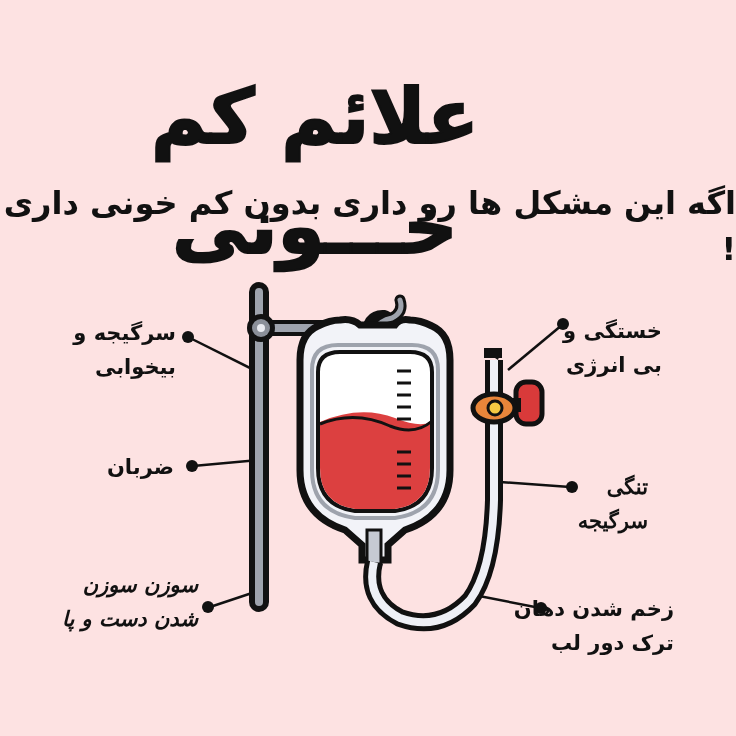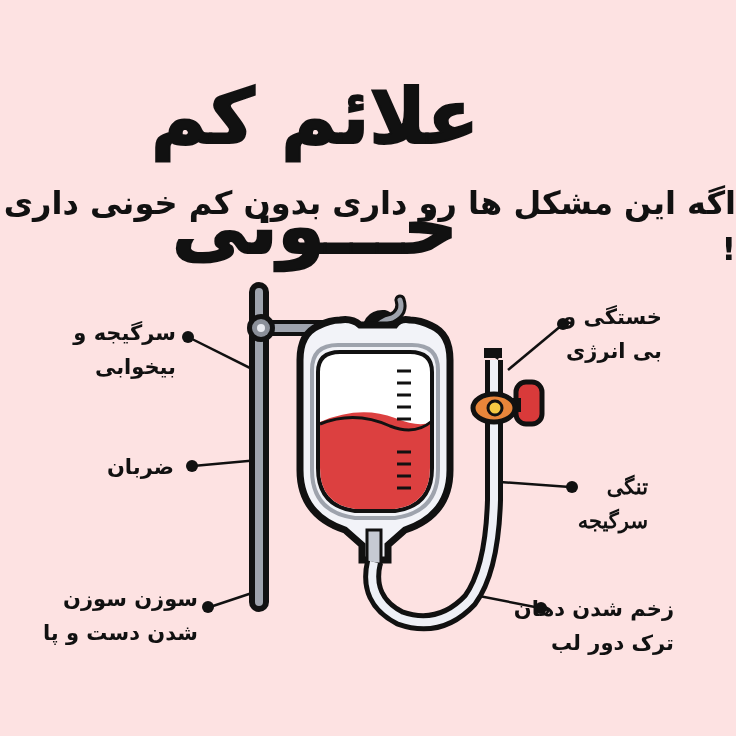--- a/index.html
+++ b/index.html
@@ -111,26 +111,26 @@
   </g>
 </svg>
 
 <div class="label left" style="right:560px; top:316px;">
   <span class="line">سرگیجه و</span>
   <span class="line">بیخوابی</span>
 </div>
 <div class="label left" style="right:562px; top:450px;">
   <span class="line">ضربان</span>
 </div>
-<div class="label left" style="right:538px; top:582px;">
+<div class="label left" style="right:538px; top:568px;font-style:italic;">
   <span class="line">سوزن سوزن</span>
   <span class="line">شدن دست و پا</span>
 </div>
 
-<div class="label right" style="right:74px; top:300px;">
+<div class="label right" style="right:74px; top:314px;">
   <span class="line">خستگی و</span>
   <span class="line">بی انرژی</span>
 </div>
 <div class="label right" style="right:88px; top:470px;font-family:Liberation Serif, serif;">
   <span class="line">تنگی</span>
   <span class="line">سرگیجه</span>
 </div>
 <div class="label right" style="right:62px; top:592px;">
   <span class="line">زخم شدن دهان</span>
   <span class="line">ترک دور لب</span>

